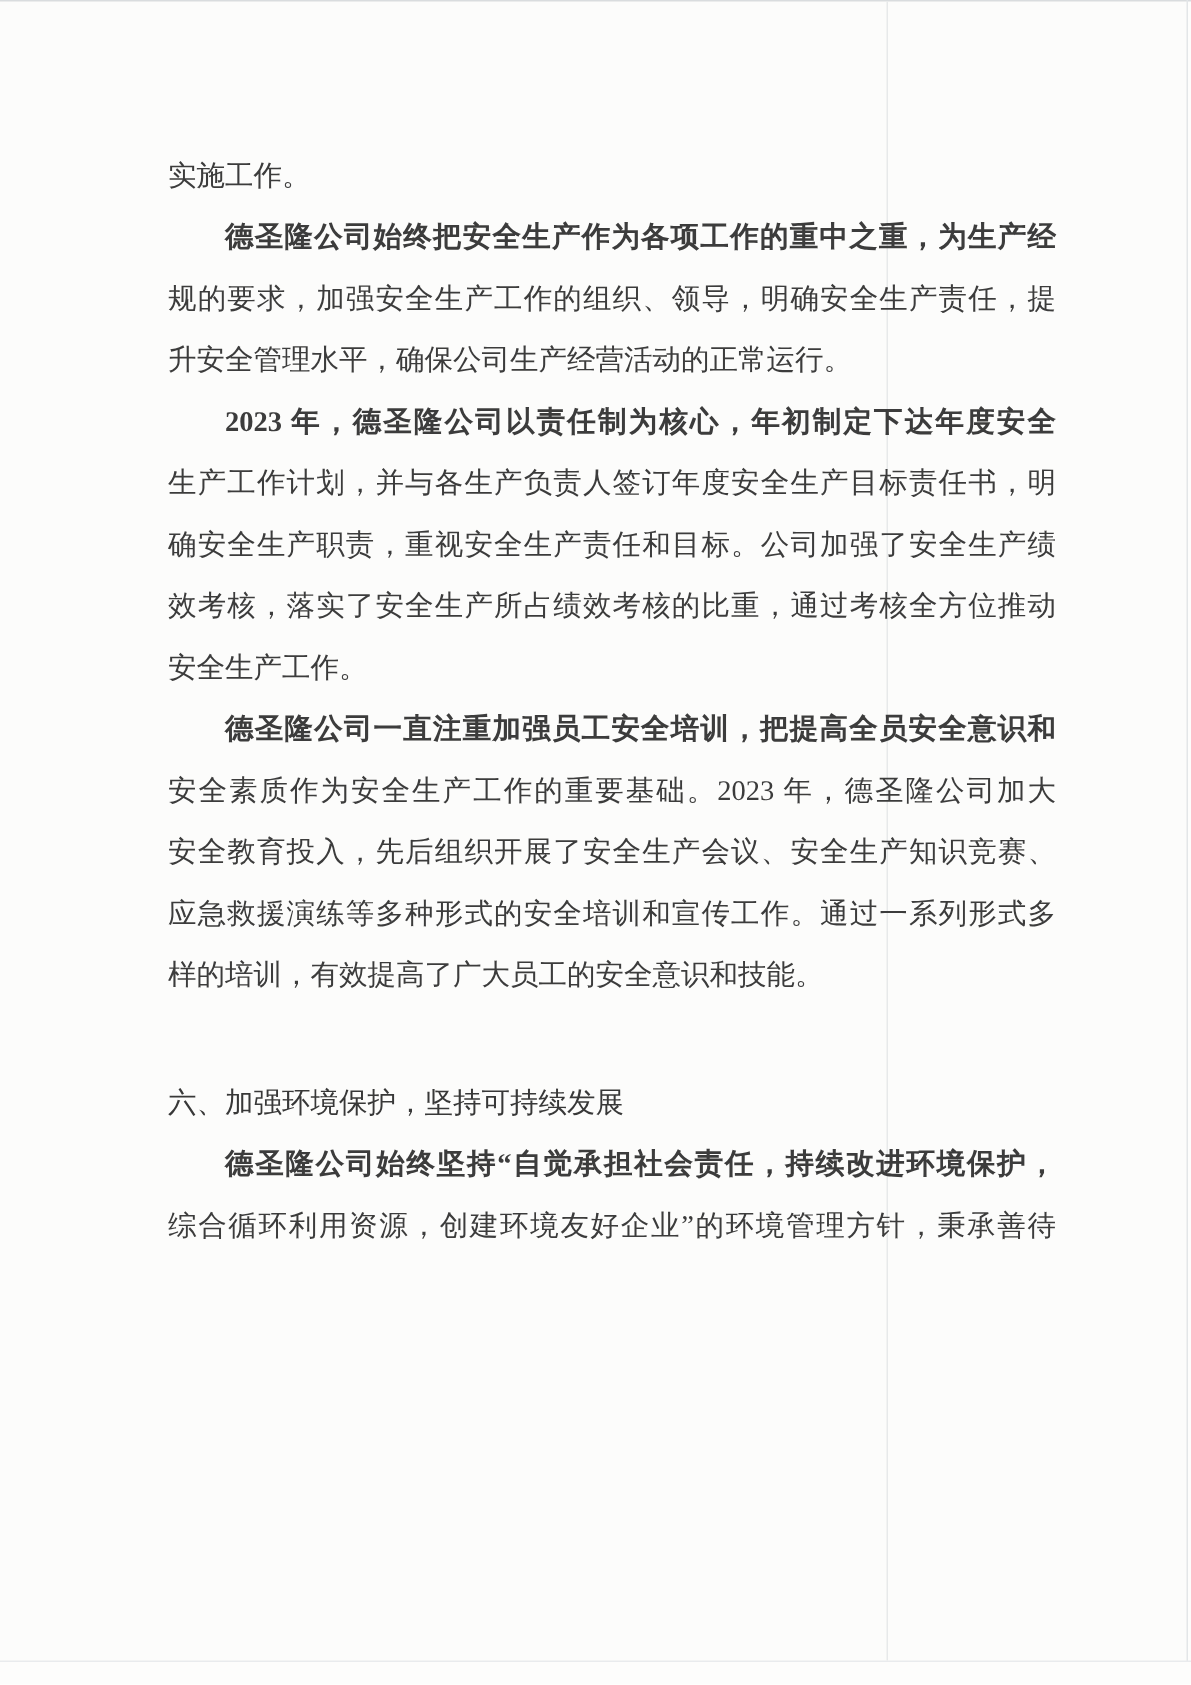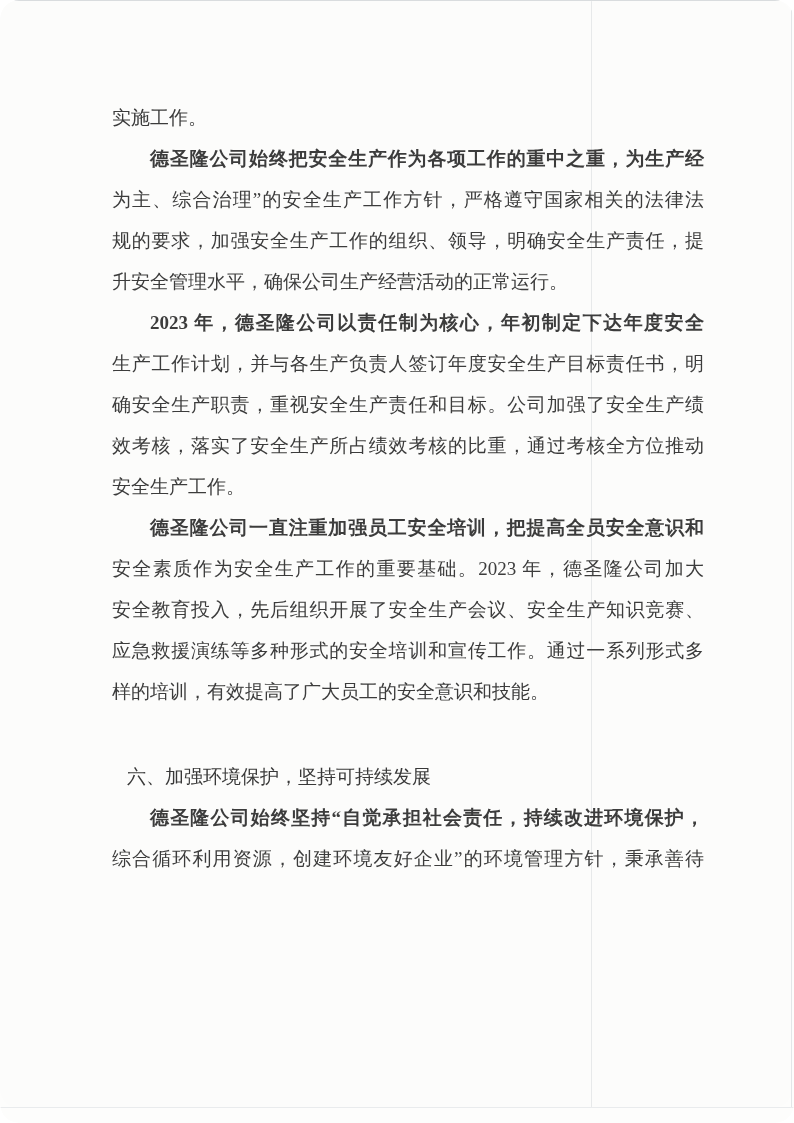--- a/index.html
+++ b/index.html
@@ -1,15 +1,15 @@
 <!DOCTYPE html>
 <html><head>
 <meta charset="utf-8">
 <style>
-  * { margin: 0; padding: 0; box-sizing: border-box; border-radius: 19px; }
+  * { margin: 0; padding: 0; box-sizing: border-box; }
   html, body { background: #ffffff; }
   .page {
     position: relative;
     width: 794px;
     height: 1123px;
     margin: 0 auto;
     background: #fdfdfc;
     overflow: hidden;
     font-family: "Liberation Serif", "DejaVu Serif", serif;
   }
@@ -59,37 +59,36 @@
     height: 41px;
     line-height: 41px;
     font-size: 19px;
     font-weight: normal;
     color: #383838;
     text-align: left;
     text-align-last: left;
     white-space: nowrap;
   }
   .gap-h1 { margin-top: 48px; }
-  .gap-h2 { margin-top: 44px; margin-left: 15px; }
+  .gap-h2 { margin-top: 44px; }
 </style>
 </head>
 <body>
 
 <div class="page">
 
   <div class="scan-area"></div>
   <div class="scan-edge-top"></div>
   <div class="scan-edge-right"></div>
   <div class="scan-edge-bottom"></div>
   <div class="scan-crease"></div>
 
   <div class="content">
     <div class="tline end">实施工作。</div>
     <div class="tline first">德圣隆公司始终把安全生产作为各项工作的重中之重，为生产经</div>
-    <div class="tline">为主、综合治理”的安全生产工作方针，严格遵守国家相关的法律法</div>
     <div class="tline">规的要求，加强安全生产工作的组织、领导，明确安全生产责任，提</div>
     <div class="tline end">升安全管理水平，确保公司生产经营活动的正常运行。</div>
     <div class="tline first">2023 年，德圣隆公司以责任制为核心，年初制定下达年度安全</div>
     <div class="tline">生产工作计划，并与各生产负责人签订年度安全生产目标责任书，明</div>
     <div class="tline">确安全生产职责，重视安全生产责任和目标。公司加强了安全生产绩</div>
     <div class="tline">效考核，落实了安全生产所占绩效考核的比重，通过考核全方位推动</div>
     <div class="tline end">安全生产工作。</div>
     <div class="tline first">德圣隆公司一直注重加强员工安全培训，把提高全员安全意识和</div>
     <div class="tline">安全素质作为安全生产工作的重要基础。2023 年，德圣隆公司加大</div>
     <div class="tline">安全教育投入，先后组织开展了安全生产会议、安全生产知识竞赛、</div>

